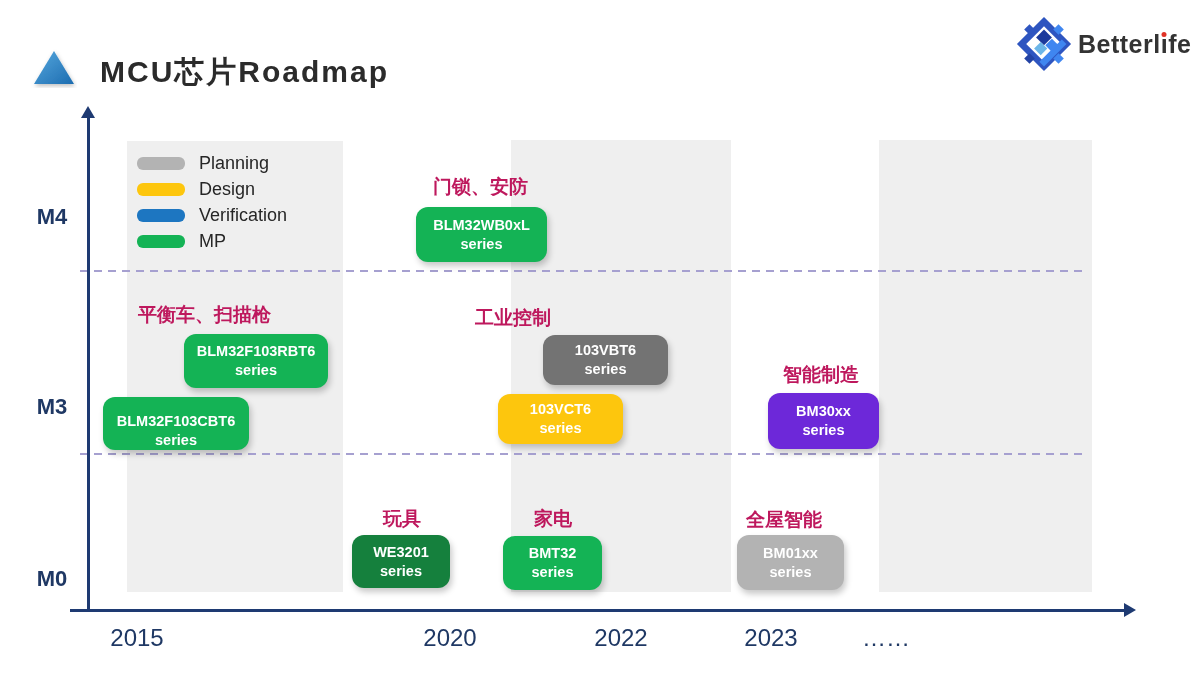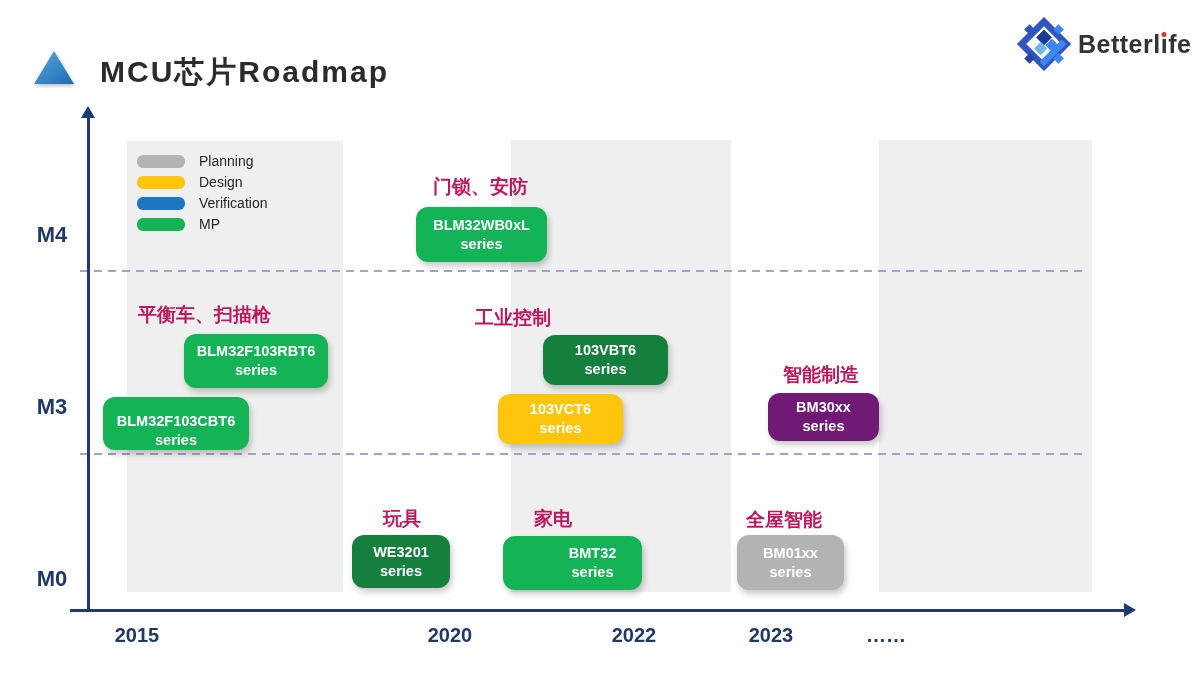--- a/index.html
+++ b/index.html
@@ -28,29 +28,29 @@
 
   .y-axis{position:absolute;left:87px;top:116px;width:3px;height:495px;background:#1e3a72;z-index:2;}
   .y-arrow{position:absolute;left:81px;top:106px;width:0;height:0;z-index:2;
     border-left:7px solid transparent;border-right:7px solid transparent;border-bottom:12px solid #1e3a72;}
   .x-axis{position:absolute;left:70px;top:609px;width:1056px;height:3px;background:#1e3a72;z-index:2;}
   .x-arrow{position:absolute;left:1124px;top:603px;width:0;height:0;z-index:2;
     border-top:7px solid transparent;border-bottom:7px solid transparent;border-left:12px solid #1e3a72;}
 
   .ytick{position:absolute;left:28px;width:48px;text-align:center;font-size:22px;font-weight:800;
          color:#1f3864;z-index:2;}
-  .xtick{position:absolute;top:624px;transform:translateX(-50%);font-size:20px;font-weight:700;
+  .xtick{position:absolute;top:624px;transform:translateX(-50%);font-size:24px;font-weight:400;
          color:#1f3864;z-index:2;white-space:nowrap;}
 
   
   .legend{position:absolute;left:137px;top:153px;z-index:3;}
   .lg-row{display:flex;align-items:center;margin-bottom:5px;}
   .lg-row:last-child{margin-top:3px;}
   .lg-pill{width:48px;height:13px;border-radius:6px;flex:0 0 auto;}
-  .lg-label{margin-left:14px;font-size:14px;color:#262626;}
+  .lg-label{margin-left:14px;font-size:18px;color:#262626;}
 
   
   .app-label{position:absolute;font-size:19px;font-weight:700;color:#be185d;
              white-space:nowrap;z-index:3;}
   .pbox{position:absolute;border-radius:12px;display:flex;flex-direction:column;
         align-items:center;justify-content:center;z-index:4;
         box-shadow:2px 4px 6px rgba(0,0,0,0.22);}
   .pbox div{color:#ffffff;font-size:14.5px;font-weight:800;line-height:1.3;text-align:center;}
 </style>
 </head>
@@ -115,26 +115,26 @@
         <div class="lg-pill" style="background: rgb(29, 118, 193);"></div>
         <div class="lg-label">Verification</div>
       </div>
       <div class="lg-row">
         <div class="lg-pill" style="background: rgb(20, 179, 85);"></div>
         <div class="lg-label">MP</div>
       </div>
     </div>
 
   <div>
-      <div class="ytick" style="top: 222px;">M4</div>
+      <div class="ytick" style="top: 204px;">M4</div>
       <div class="ytick" style="top: 394px;">M3</div>
       <div class="ytick" style="top: 566px;">M0</div>
       <div class="xtick" style="left: 137px;">2015</div>
       <div class="xtick" style="left: 450px;">2020</div>
-      <div class="xtick" style="left: 621px; margin-left: 13px;">2022</div>
+      <div class="xtick" style="left: 621px;">2022</div>
       <div class="xtick" style="left: 771px;">2023</div>
       <div class="xtick" style="left: 886px;">……</div>
     </div>
   <div>
       <div class="app-label" style="left: 433px; top: 174px;">门锁、安防</div>
       <div class="app-label" style="left: 138px; top: 302px;">平衡车、扫描枪</div>
       <div class="app-label" style="left: 475px; top: 305px;">工业控制</div>
       <div class="app-label" style="left: 783px; top: 362px;">智能制造</div>
       <div class="app-label" style="left: 383px; top: 506px;">玩具</div>
       <div class="app-label" style="left: 534px; top: 506px;">家电</div>
@@ -146,37 +146,37 @@
         <div class="">series</div>
       </div>
       <div class="pbox" style="left: 184px; top: 334px; width: 144px; height: 54px; background: rgb(20, 179, 85);">
         <div class="">BLM32F103RBT6</div>
         <div class="">series</div>
       </div>
       <div class="pbox" style="left: 103px; top: 397px; width: 146px; height: 53px; background: rgb(20, 179, 85); justify-content: flex-end;">
         <div class="">BLM32F103CBT6</div>
         <div class="">series</div>
       </div>
-      <div class="pbox" style="left: 543px; top: 335px; width: 125px; height: 50px; background: #15803d;">
+      <div class="pbox" style="left: 543px; top: 335px; width: 125px; height: 50px; background: #737373;">
         <div class="">103VBT6</div>
         <div class="">series</div>
       </div>
       <div class="pbox" style="left: 498px; top: 394px; width: 125px; height: 50px; background: rgb(253, 198, 13);">
         <div class="">103VCT6</div>
         <div class="">series</div>
       </div>
-      <div class="pbox" style="left: 768px; top: 393px; width: 111px; height: 48px; background: #701a75;">
+      <div class="pbox" style="left: 768px; top: 393px; width: 111px; height: 56px; background: #6d28d9;">
         <div class="">BM30xx</div>
         <div class="">series</div>
       </div>
       <div class="pbox" style="left: 352px; top: 535px; width: 98px; height: 53px; background: #15803d;">
         <div class="">WE3201</div>
         <div class="">series</div>
       </div>
-      <div class="pbox" style="left: 503px; top: 536px; width: 99px; height: 54px; background: rgb(20, 179, 85); padding-left: 40px;">
+      <div class="pbox" style="left: 503px; top: 536px; width: 99px; height: 54px; background: rgb(20, 179, 85);">
         <div class="">BMT32</div>
         <div class="">series</div>
       </div>
       <div class="pbox" style="left: 737px; top: 535px; width: 107px; height: 55px; background: rgb(179, 179, 179);">
         <div class="">BM01xx</div>
         <div class="">series</div>
       </div>
     </div>
 
 </div>

